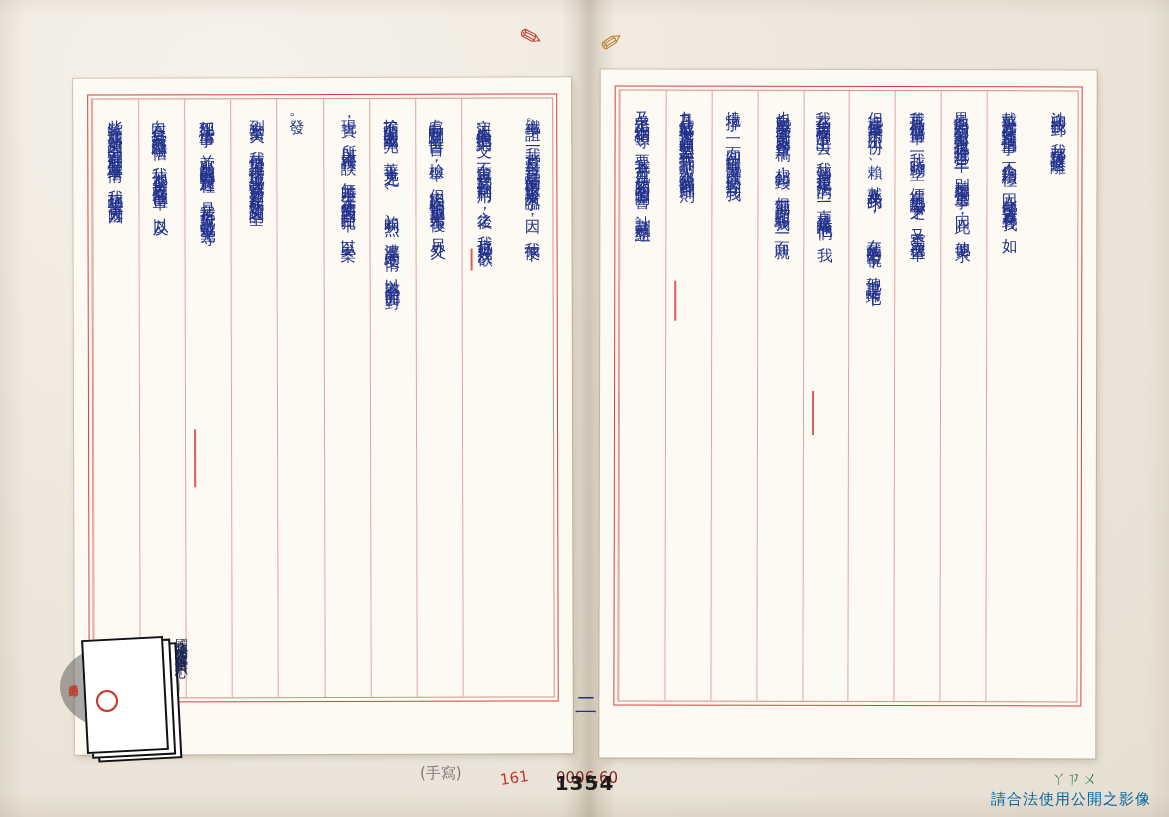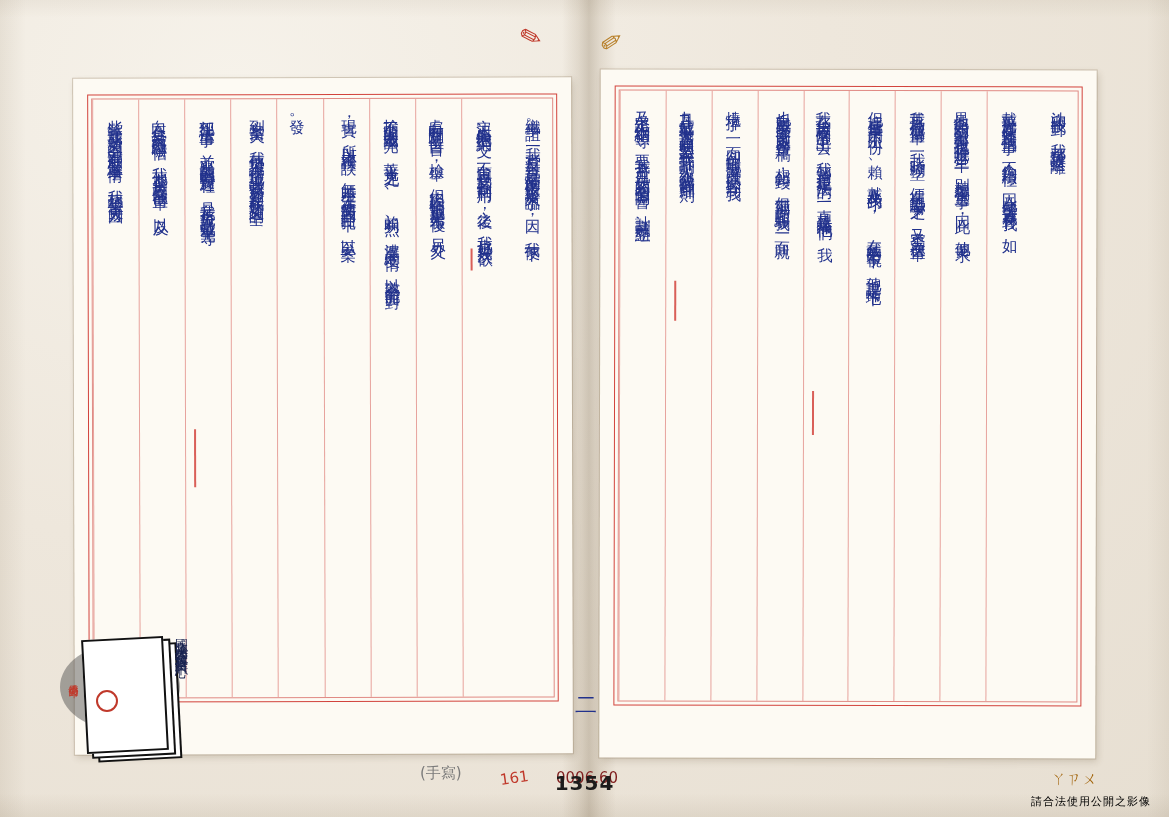--- a/index.html
+++ b/index.html
@@ -122,21 +122,21 @@
   
   .scribble{ position:absolute; color:#c0392b; font-size:26px; }
   
   .footmark{ position:absolute; font-size:15px; }
   #footer-num{
     position:absolute; left:0; right:0; bottom:22px; text-align:center;
     font-weight:bold; font-size:20px; color:#1b1b1b; letter-spacing:1px;
   }
   #watermark{
     position:absolute; right:18px; bottom:8px;
-    color:#000000; font-size:11px; letter-spacing:1px;
+    color:#0369a1; font-size:15px; letter-spacing:1px;
   }
   #dash{
     position:absolute; left:575px; top:690px; color:#21318c; font-size:22px;
   }
 </style>
 </head>
 <body>
 
 <div id="scan"></div>
 <div id="gutter"></div>
@@ -228,16 +228,16 @@
   <div class="stamp-oval"></div>
   <div class="stamp-sheets"></div>
   <div class="stamp-text" style="left:112px; top:8px;">國立政治大學社會科學資料中心</div>
   <div class="stamp-red">僑委公司印</div>
   <div class="stamp-circle-red"></div>
 </div>
 
 <div class="footmark" style="left:420px; bottom:34px; color:#7a7a7a;margin-top:22px;">(手寫)</div>
 <div class="footmark" style="left:500px; bottom:30px; color:#c0392b; transform:rotate(-8deg);">161</div>
 <div class="footmark" style="left:556px; bottom:30px; color:#7f1d1d;">0006.60</div>
-<div class="footmark" style="right:72px; bottom:28px; color:#a16207;">ㄚㄗㄨ</div>
+<div class="footmark" style="right:72px; bottom:28px; color:#15803d;">ㄚㄗㄨ</div>
 
 <div id="footer-num">1354</div>
 <div id="watermark">請合法使用公開之影像</div>
 
 </body></html>

